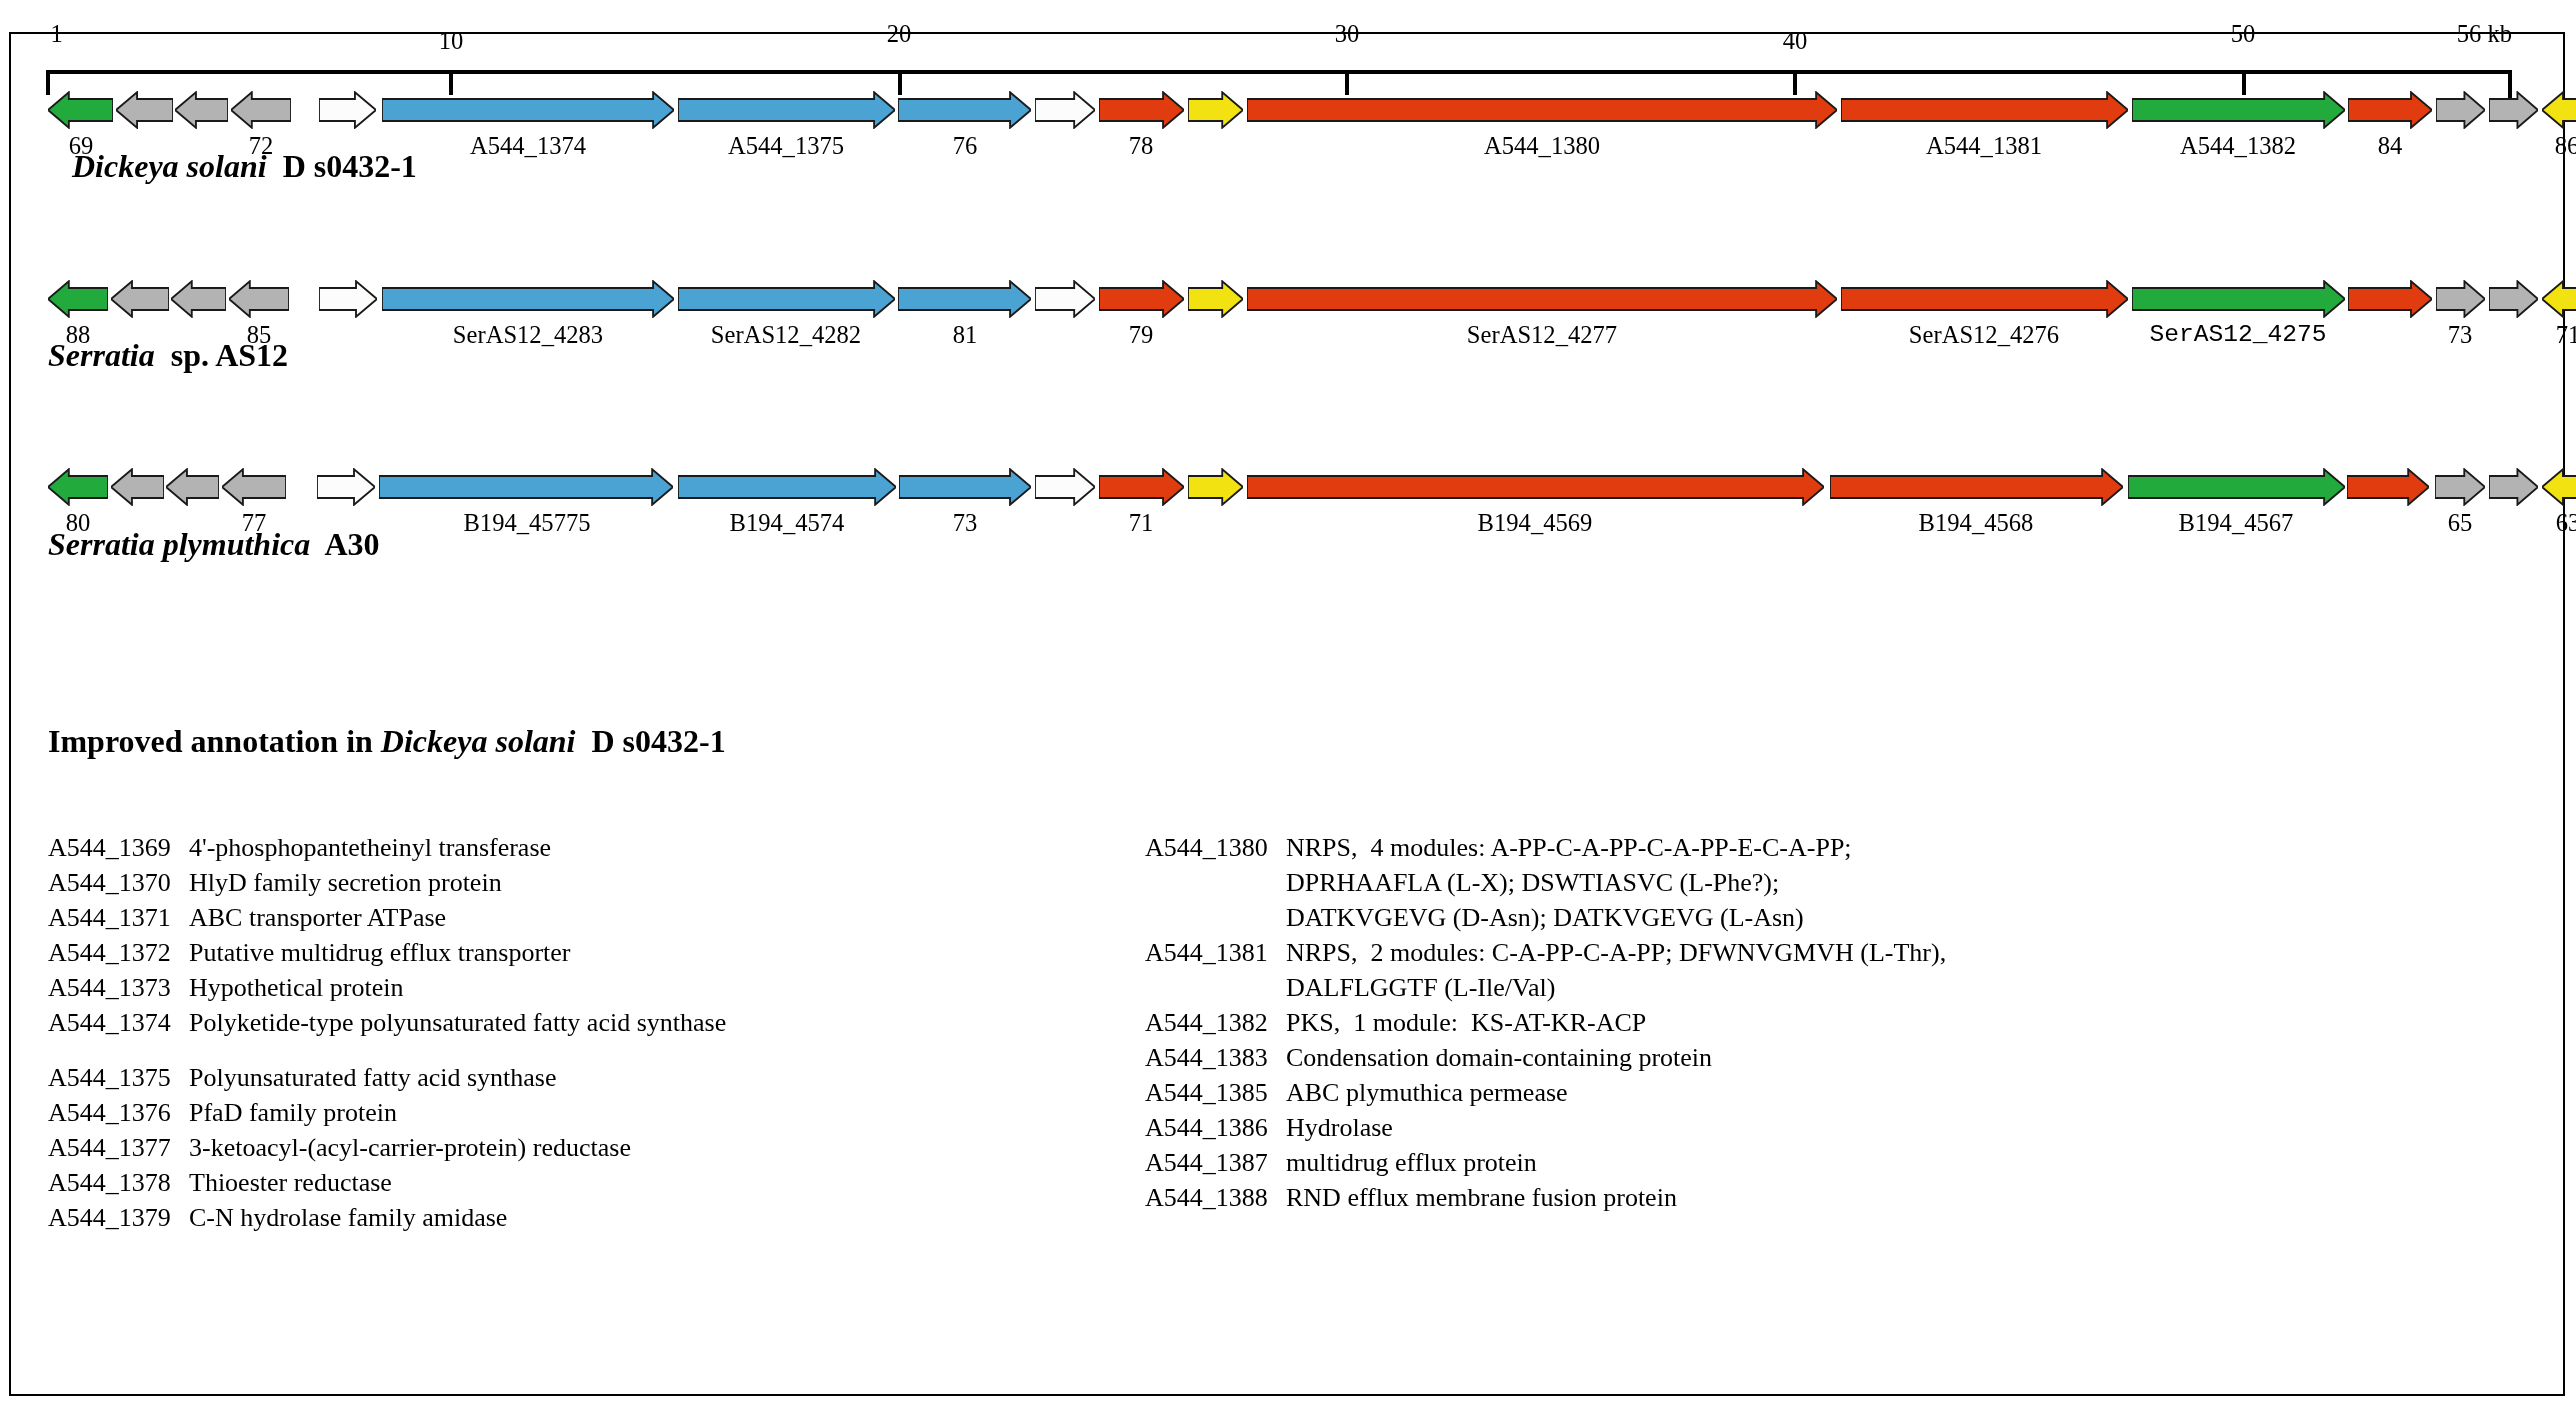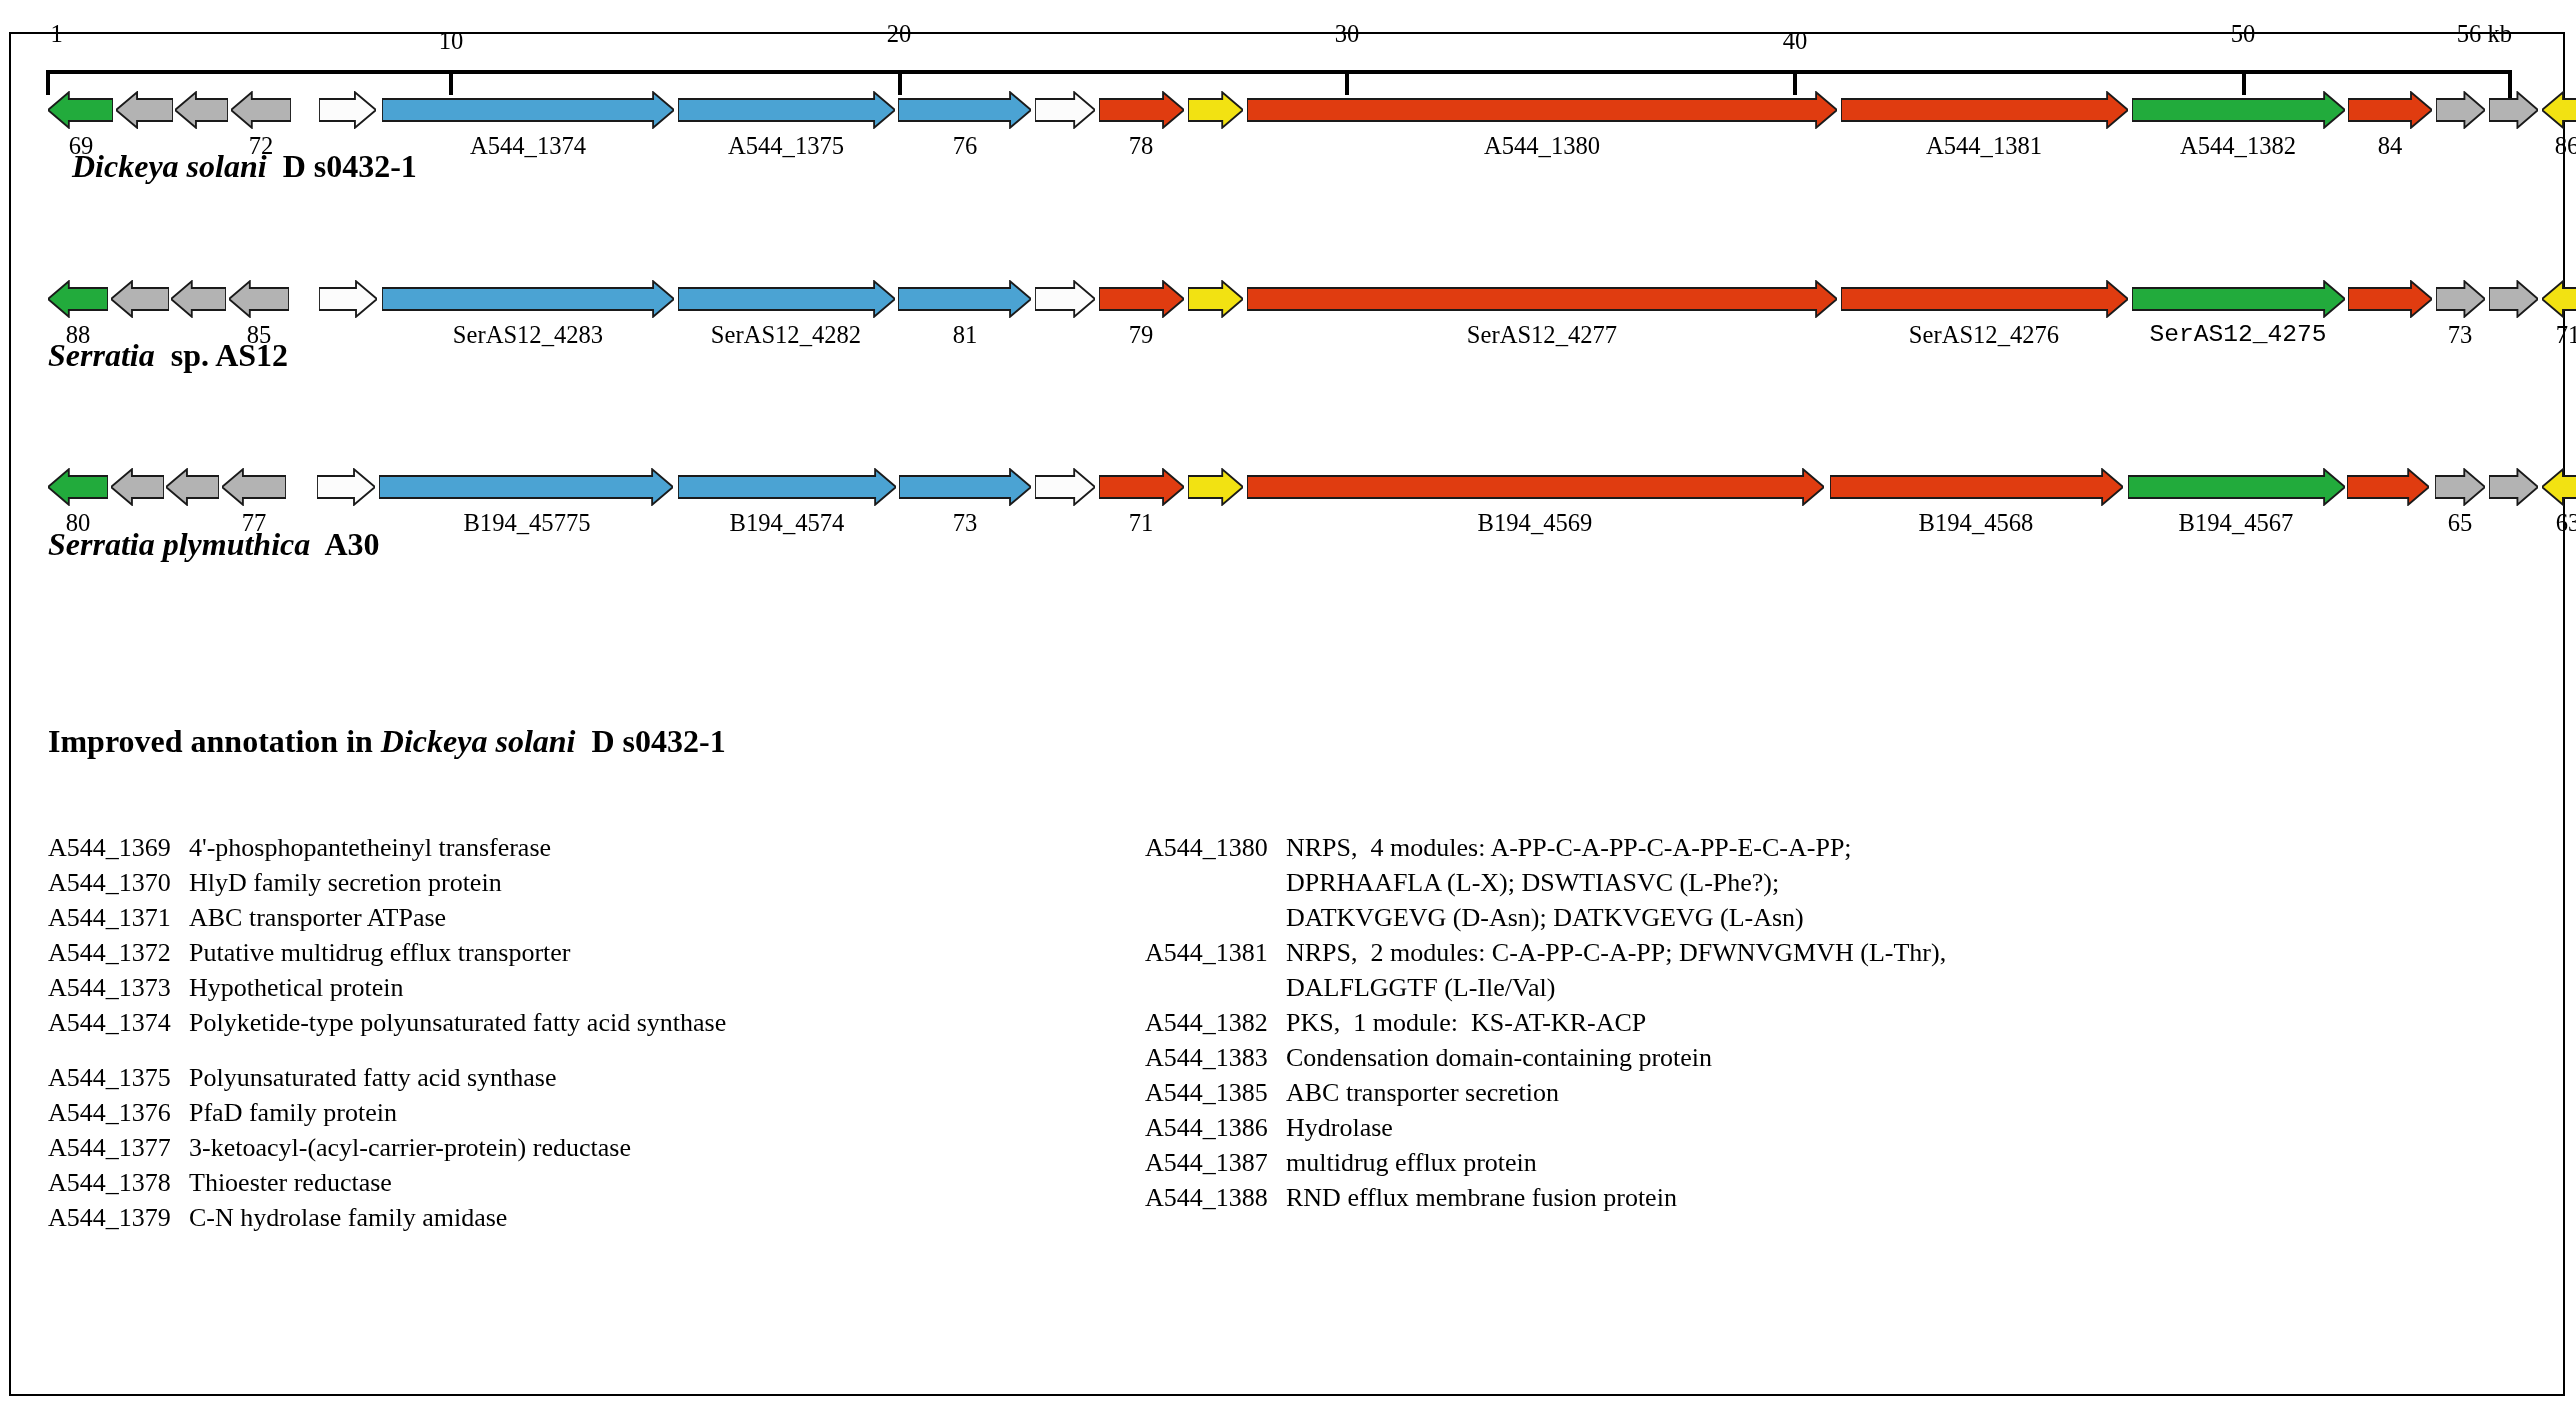--- a/index.html
+++ b/index.html
@@ -383,21 +383,21 @@
       <div class="arow"><span class="locus">A544_1379</span><span class="desc">C-N hydrolase family amidase</span></div>
     </div>
   <div id="annot-right" class="annot" style="left:1145px; top:830px; width:1389px;">
       <div class="arow"><span class="locus">A544_1380</span><span class="desc">NRPS,  4 modules: A-PP-C-A-PP-C-A-PP-E-C-A-PP;</span></div>
       <div class="arow"><span class="locus"></span><span class="desc">DPRHAAFLA (L-X); DSWTIASVC (L-Phe?);</span></div>
       <div class="arow"><span class="locus"></span><span class="desc">DATKVGEVG (D-Asn); DATKVGEVG (L-Asn)</span></div>
       <div class="arow"><span class="locus">A544_1381</span><span class="desc">NRPS,  2 modules: C-A-PP-C-A-PP; DFWNVGMVH (L-Thr),</span></div>
       <div class="arow"><span class="locus"></span><span class="desc">DALFLGGTF (L-Ile/Val)</span></div>
       <div class="arow"><span class="locus">A544_1382</span><span class="desc">PKS,  1 module:  KS-AT-KR-ACP</span></div>
       <div class="arow"><span class="locus">A544_1383</span><span class="desc">Condensation domain-containing protein</span></div>
-      <div class="arow"><span class="locus">A544_1385</span><span class="desc">ABC transporter secretion</span></div>
+      <div class="arow"><span class="locus">A544_1385</span><span class="desc">ABC plymuthica permease</span></div>
       <div class="arow"><span class="locus">A544_1386</span><span class="desc">Hydrolase</span></div>
       <div class="arow"><span class="locus">A544_1387</span><span class="desc">multidrug efflux protein</span></div>
       <div class="arow"><span class="locus">A544_1388</span><span class="desc">RND efflux membrane fusion protein</span></div>
     </div>
 <div class="species" style="left: 48px; top: 149px; margin-left: 24px;"><i>Dickeya solani</i><span>&nbsp; D s0432-1</span></div>
     <div class="species" style="left: 48px; top: 338px;"><i>Serratia</i><span>&nbsp; sp. AS12</span></div>
     <div class="species" style="left: 48px; top: 527px;"><i>Serratia plymuthica</i><span>&nbsp; A30</span></div>
     <div class="heading" style="left: 48px; top: 724px;"><span>Improved annotation in </span><i>Dickeya solani</i><span>&nbsp; D s0432-1</span></div>
   </div>
 

